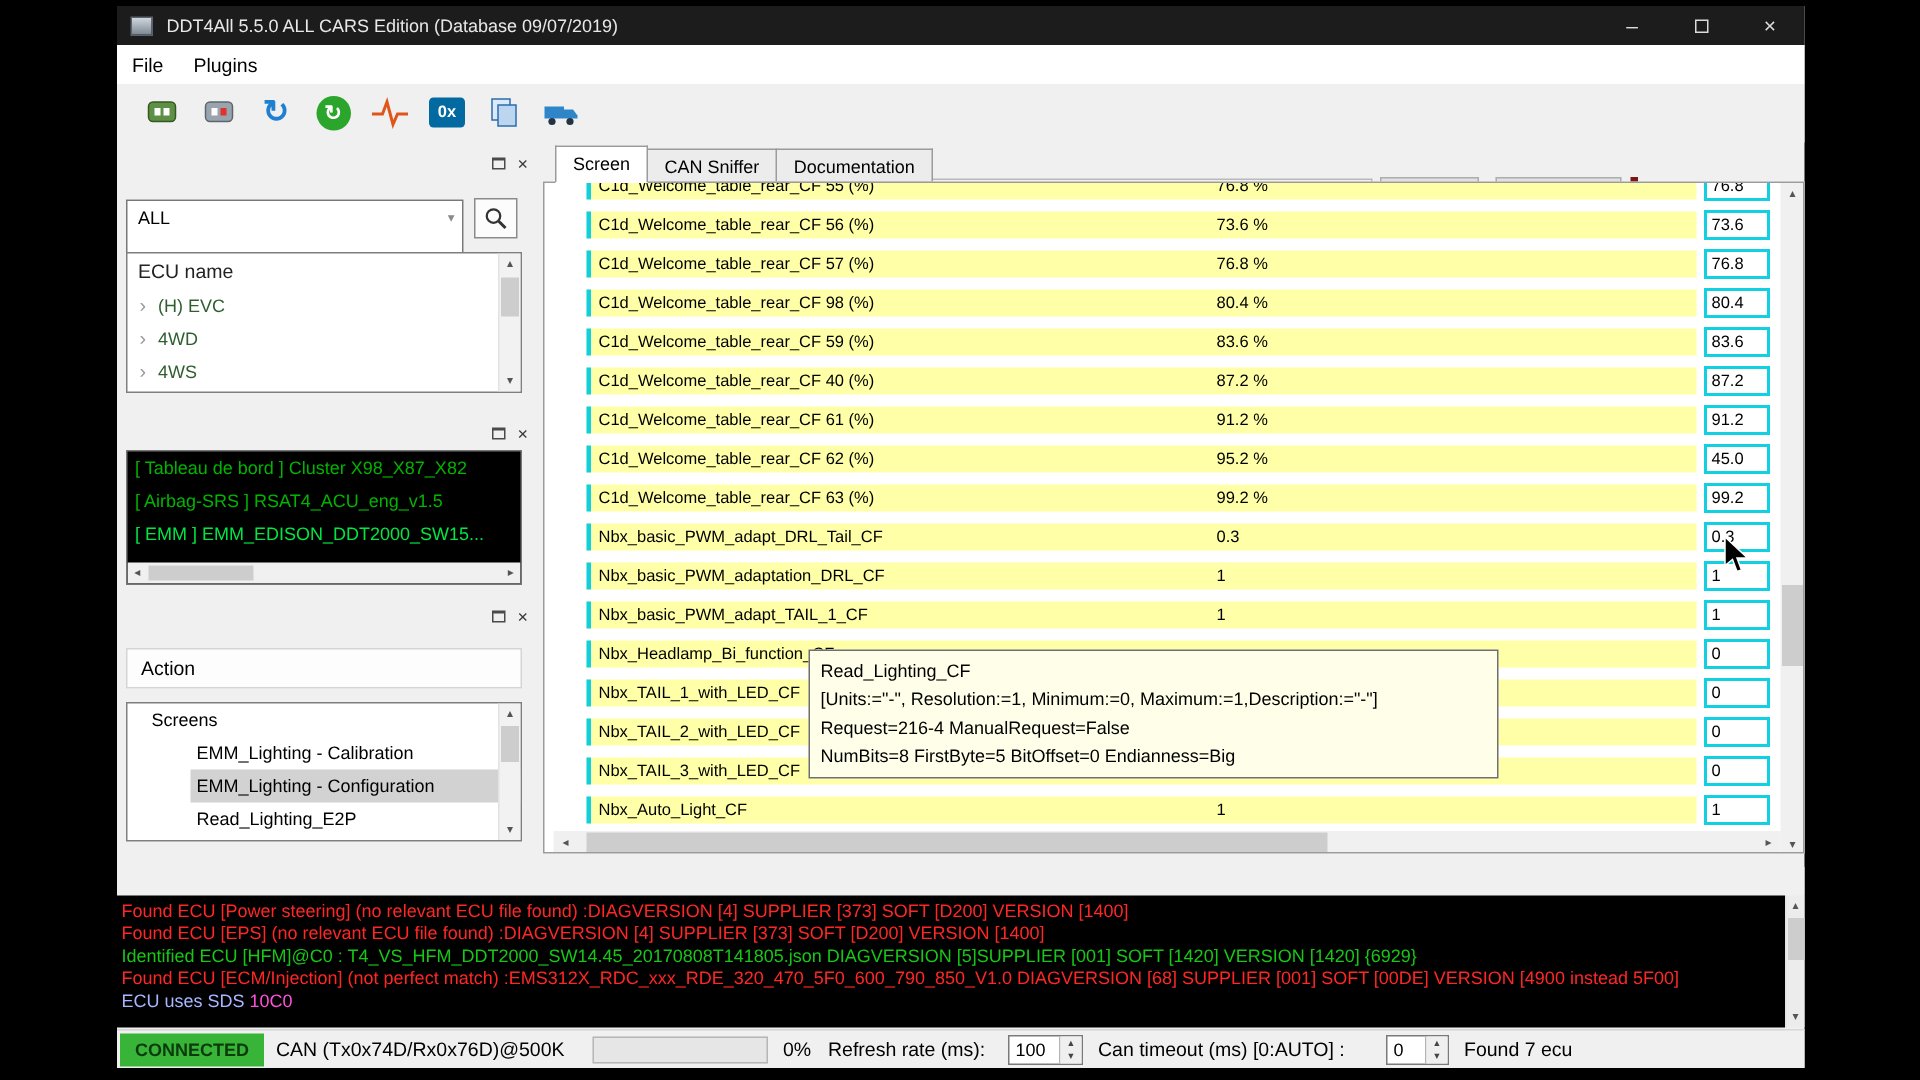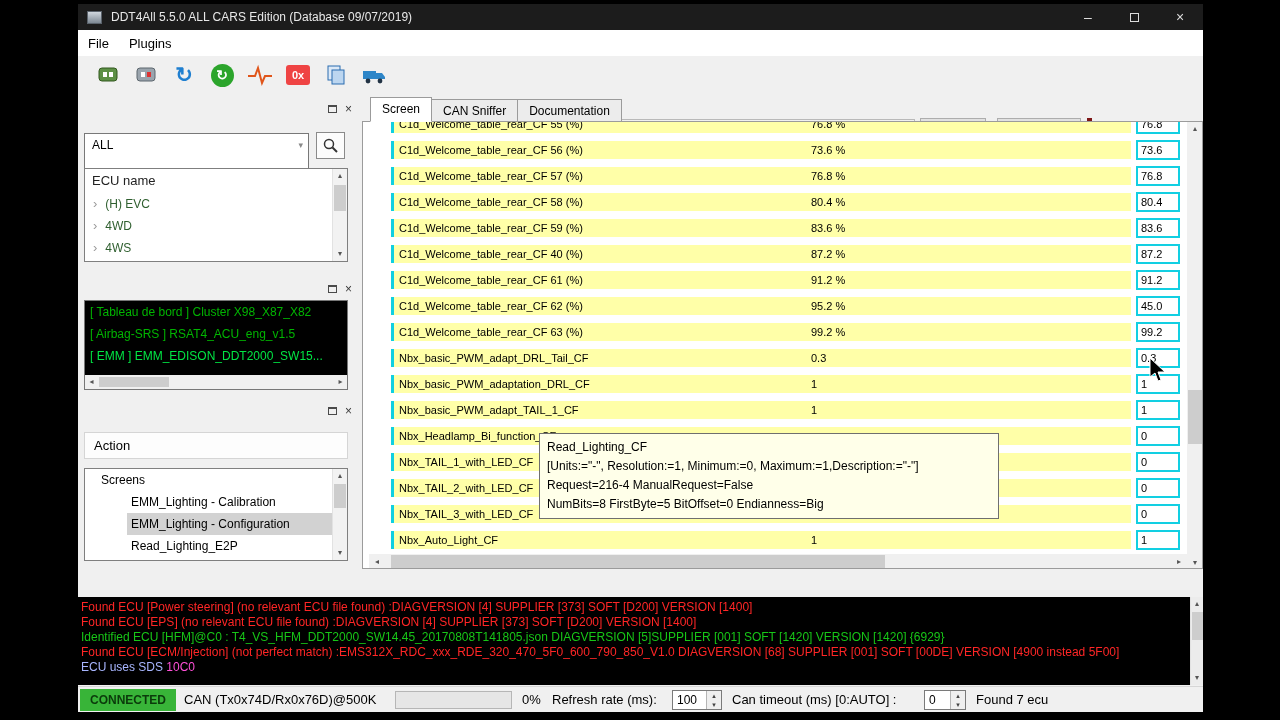--- a/index.html
+++ b/index.html
@@ -24,21 +24,21 @@
              display:flex; align-items:center; }
   .menu-item { padding:0 10px; font-size:13px; }
 
   
   .toolbar { position:absolute; left:0; top:52px; width:100%; height:39px; background:#f0f0f0; }
   .tool-icons { position:absolute; left:16px; top:5px; display:flex; gap:10px; align-items:center; }
   .tool-btn { width:28px; height:28px; display:flex; align-items:center; justify-content:center; }
   .refresh-blue { font-size:21px; font-weight:bold; color:#1f7fd0; line-height:26px; }
   .refresh-green { width:23px; height:23px; border-radius:50%; background:#2ca52c; color:#fff;
                    font-size:14px; font-weight:bold; display:flex; align-items:center; justify-content:center; }
-  .hex-box { width:24px; height:20px; background:#ef4444; border-radius:3px; color:#fff;
+  .hex-box { width:24px; height:20px; background:#0369a1; border-radius:3px; color:#fff;
              font-size:11px; font-weight:bold; display:flex; align-items:center; justify-content:center; }
   .combo-disabled { position:absolute; top:63px; height:22px; background:#f0f0f0; border:1px solid #b9b9b9;
                     color:#8f8f8f; font-size:12px; line-height:20px; padding:0 18px 0 7px;
                     white-space:nowrap; overflow:hidden; }
   #can-combo { left:322px; width:183px; }
   #session-combo { left:517px; width:320px; }
   .combo-arrow { position:absolute; right:5px; top:0; line-height:20px; font-size:9px; color:#8a8a8a; }
   .tool-push { position:absolute; top:62px; height:24px; background:#e1e1e1; border:1px solid #adadad;
                font-size:13px; text-align:center; line-height:22px; }
   #zoom-in { left:842px; width:66px; } #zoom-out { left:919px; width:84px; }
@@ -301,21 +301,21 @@
           <span class="row-label">C1d_Welcome_table_rear_CF 56 (%)</span>
           <span class="row-value">73.6 %</span>
         </div>
         <div class="value-box" style="top: 18px;">73.6</div>
         <div class="row-bar" style="top: 45px;">
           <span class="row-label">C1d_Welcome_table_rear_CF 57 (%)</span>
           <span class="row-value">76.8 %</span>
         </div>
         <div class="value-box" style="top: 44px;">76.8</div>
         <div class="row-bar" style="top: 71px;">
-          <span class="row-label">C1d_Welcome_table_rear_CF 58 (%)</span>
+          <span class="row-label">C1d_Welcome_table_rear_CF 98 (%)</span>
           <span class="row-value">80.4 %</span>
         </div>
         <div class="value-box" style="top: 70px;">80.4</div>
         <div class="row-bar" style="top: 97px;">
           <span class="row-label">C1d_Welcome_table_rear_CF 59 (%)</span>
           <span class="row-value">83.6 %</span>
         </div>
         <div class="value-box" style="top: 96px;">83.6</div>
         <div class="row-bar" style="top: 123px;">
           <span class="row-label">C1d_Welcome_table_rear_CF 40 (%)</span>

